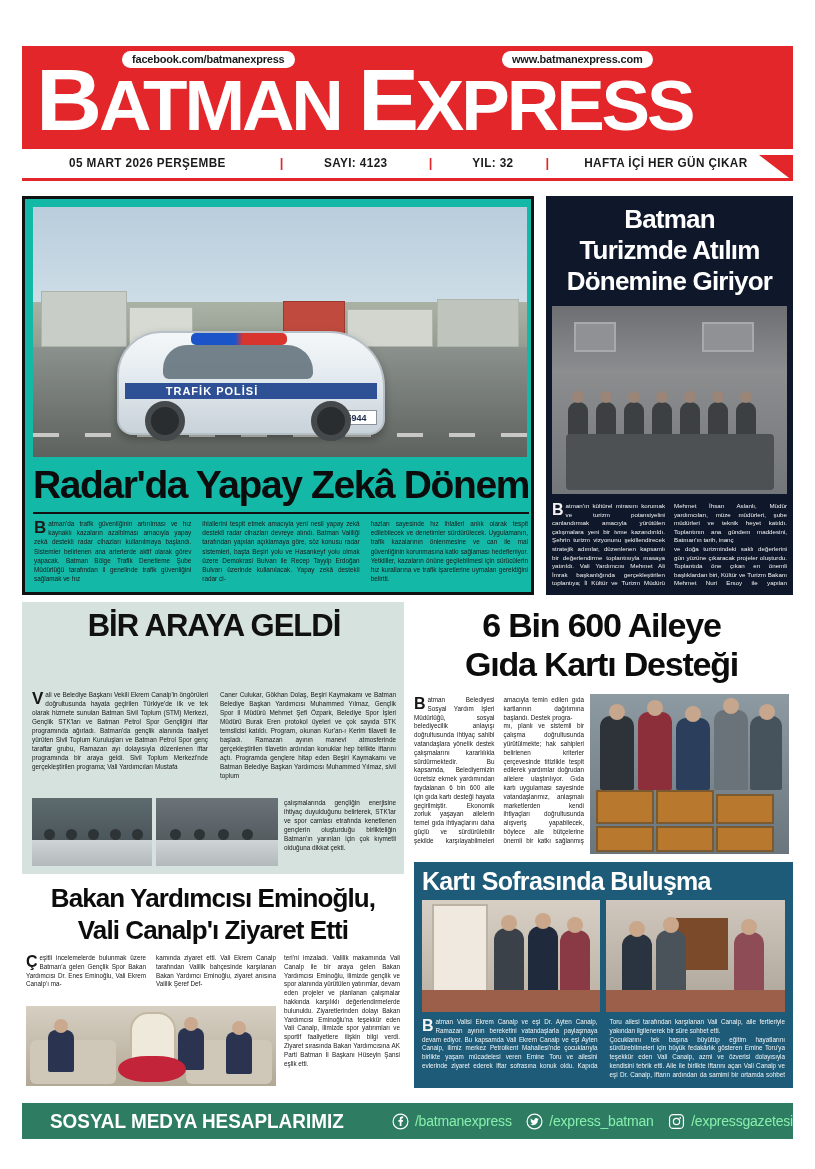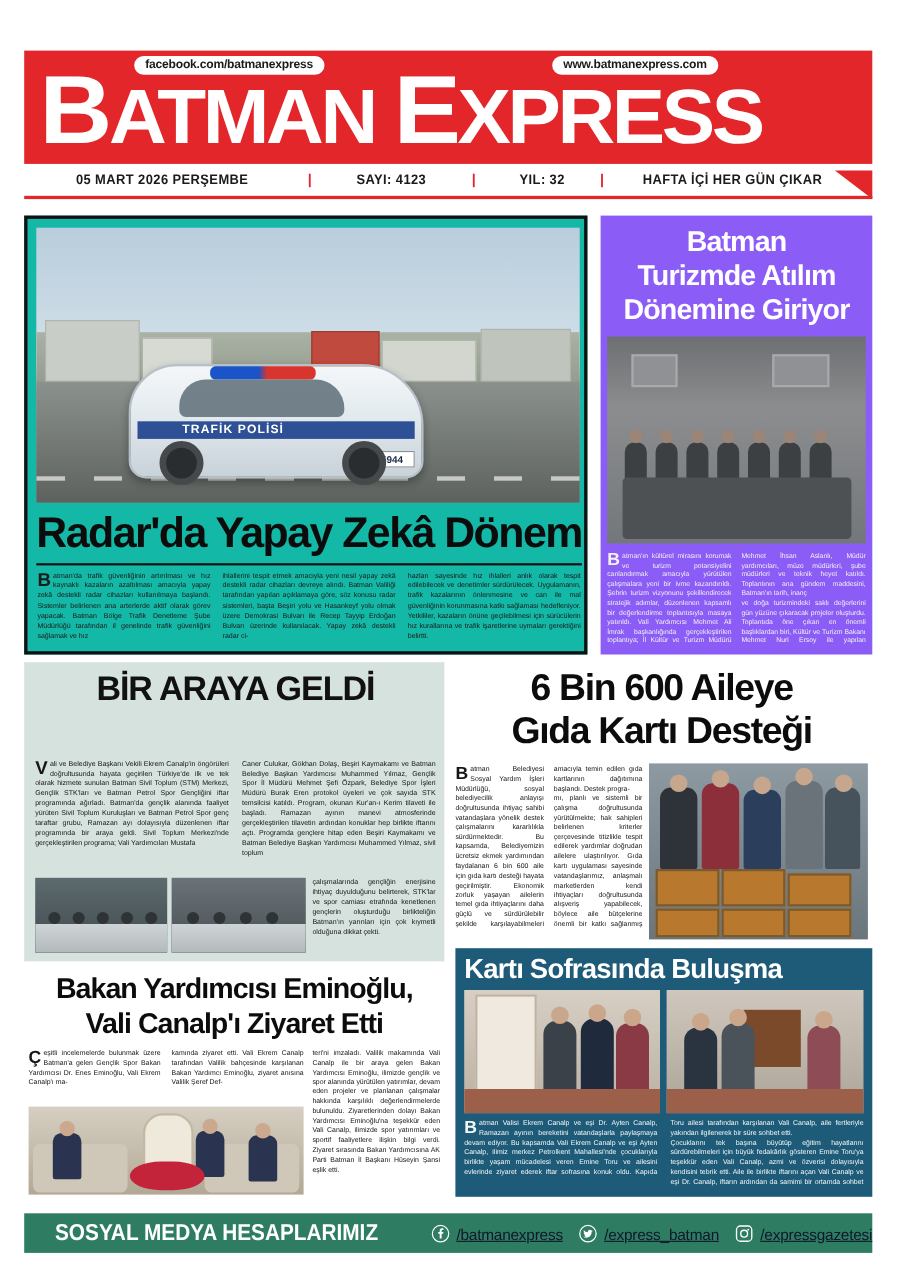--- a/index.html
+++ b/index.html
@@ -206,21 +206,21 @@
   .dropcap::first-letter {
     float: left; font-size: 17px; line-height: 15px; font-weight: bold;
     padding-right: 2px; padding-top: 1px;
   }
 
   
   .tourism {
     position: absolute;
     left: 546px; top: 196px;
     width: 247px; height: 399px;
-    background: #8b5cf6;
+    background: #0f172a;
     overflow: hidden;
   }
   .tourism-head {
     position: absolute; left: 6px; top: 8px; width: 235px;
     color: #ffffff; font-weight: bold;
     font-size: 26px; line-height: 31px; letter-spacing: -0.8px;
     text-align: center; font-family: "Liberation Sans", sans-serif;
   }
   .tourism-photo {
     position: absolute; left: 6px; top: 110px; width: 235px; height: 188px;
@@ -453,25 +453,24 @@
     color: #ffffff;
     font-weight: bold;
     font-size: 21px;
     letter-spacing: 0px;
     transform: scaleX(0.9);
     transform-origin: left center;
     font-family: "Liberation Sans", sans-serif;
     white-space: nowrap;
   }
   .social {
-    display: flex; align-items: flex-end; gap: 6px;
-    color: #0f172a; font-size: 14px;
+    display: flex; align-items: center; gap: 6px;
+    color: #86efac; font-size: 14px;
     font-family: "Liberation Sans", sans-serif;
     white-space: nowrap;
-    text-decoration: underline;
   }
   .social .handle { letter-spacing: -0.2px; }
   .soc-gap-1 { width: 30px; }
   .soc-gap-2 { width: 28px; }
   .soc-gap-3 { width: 28px; }
   .soc-icon {
     display:inline-flex; align-items:center; justify-content:center;
     width: 17px; height: 17px; flex: 0 0 17px;
   }
   .soc-icon svg { display:block; }

